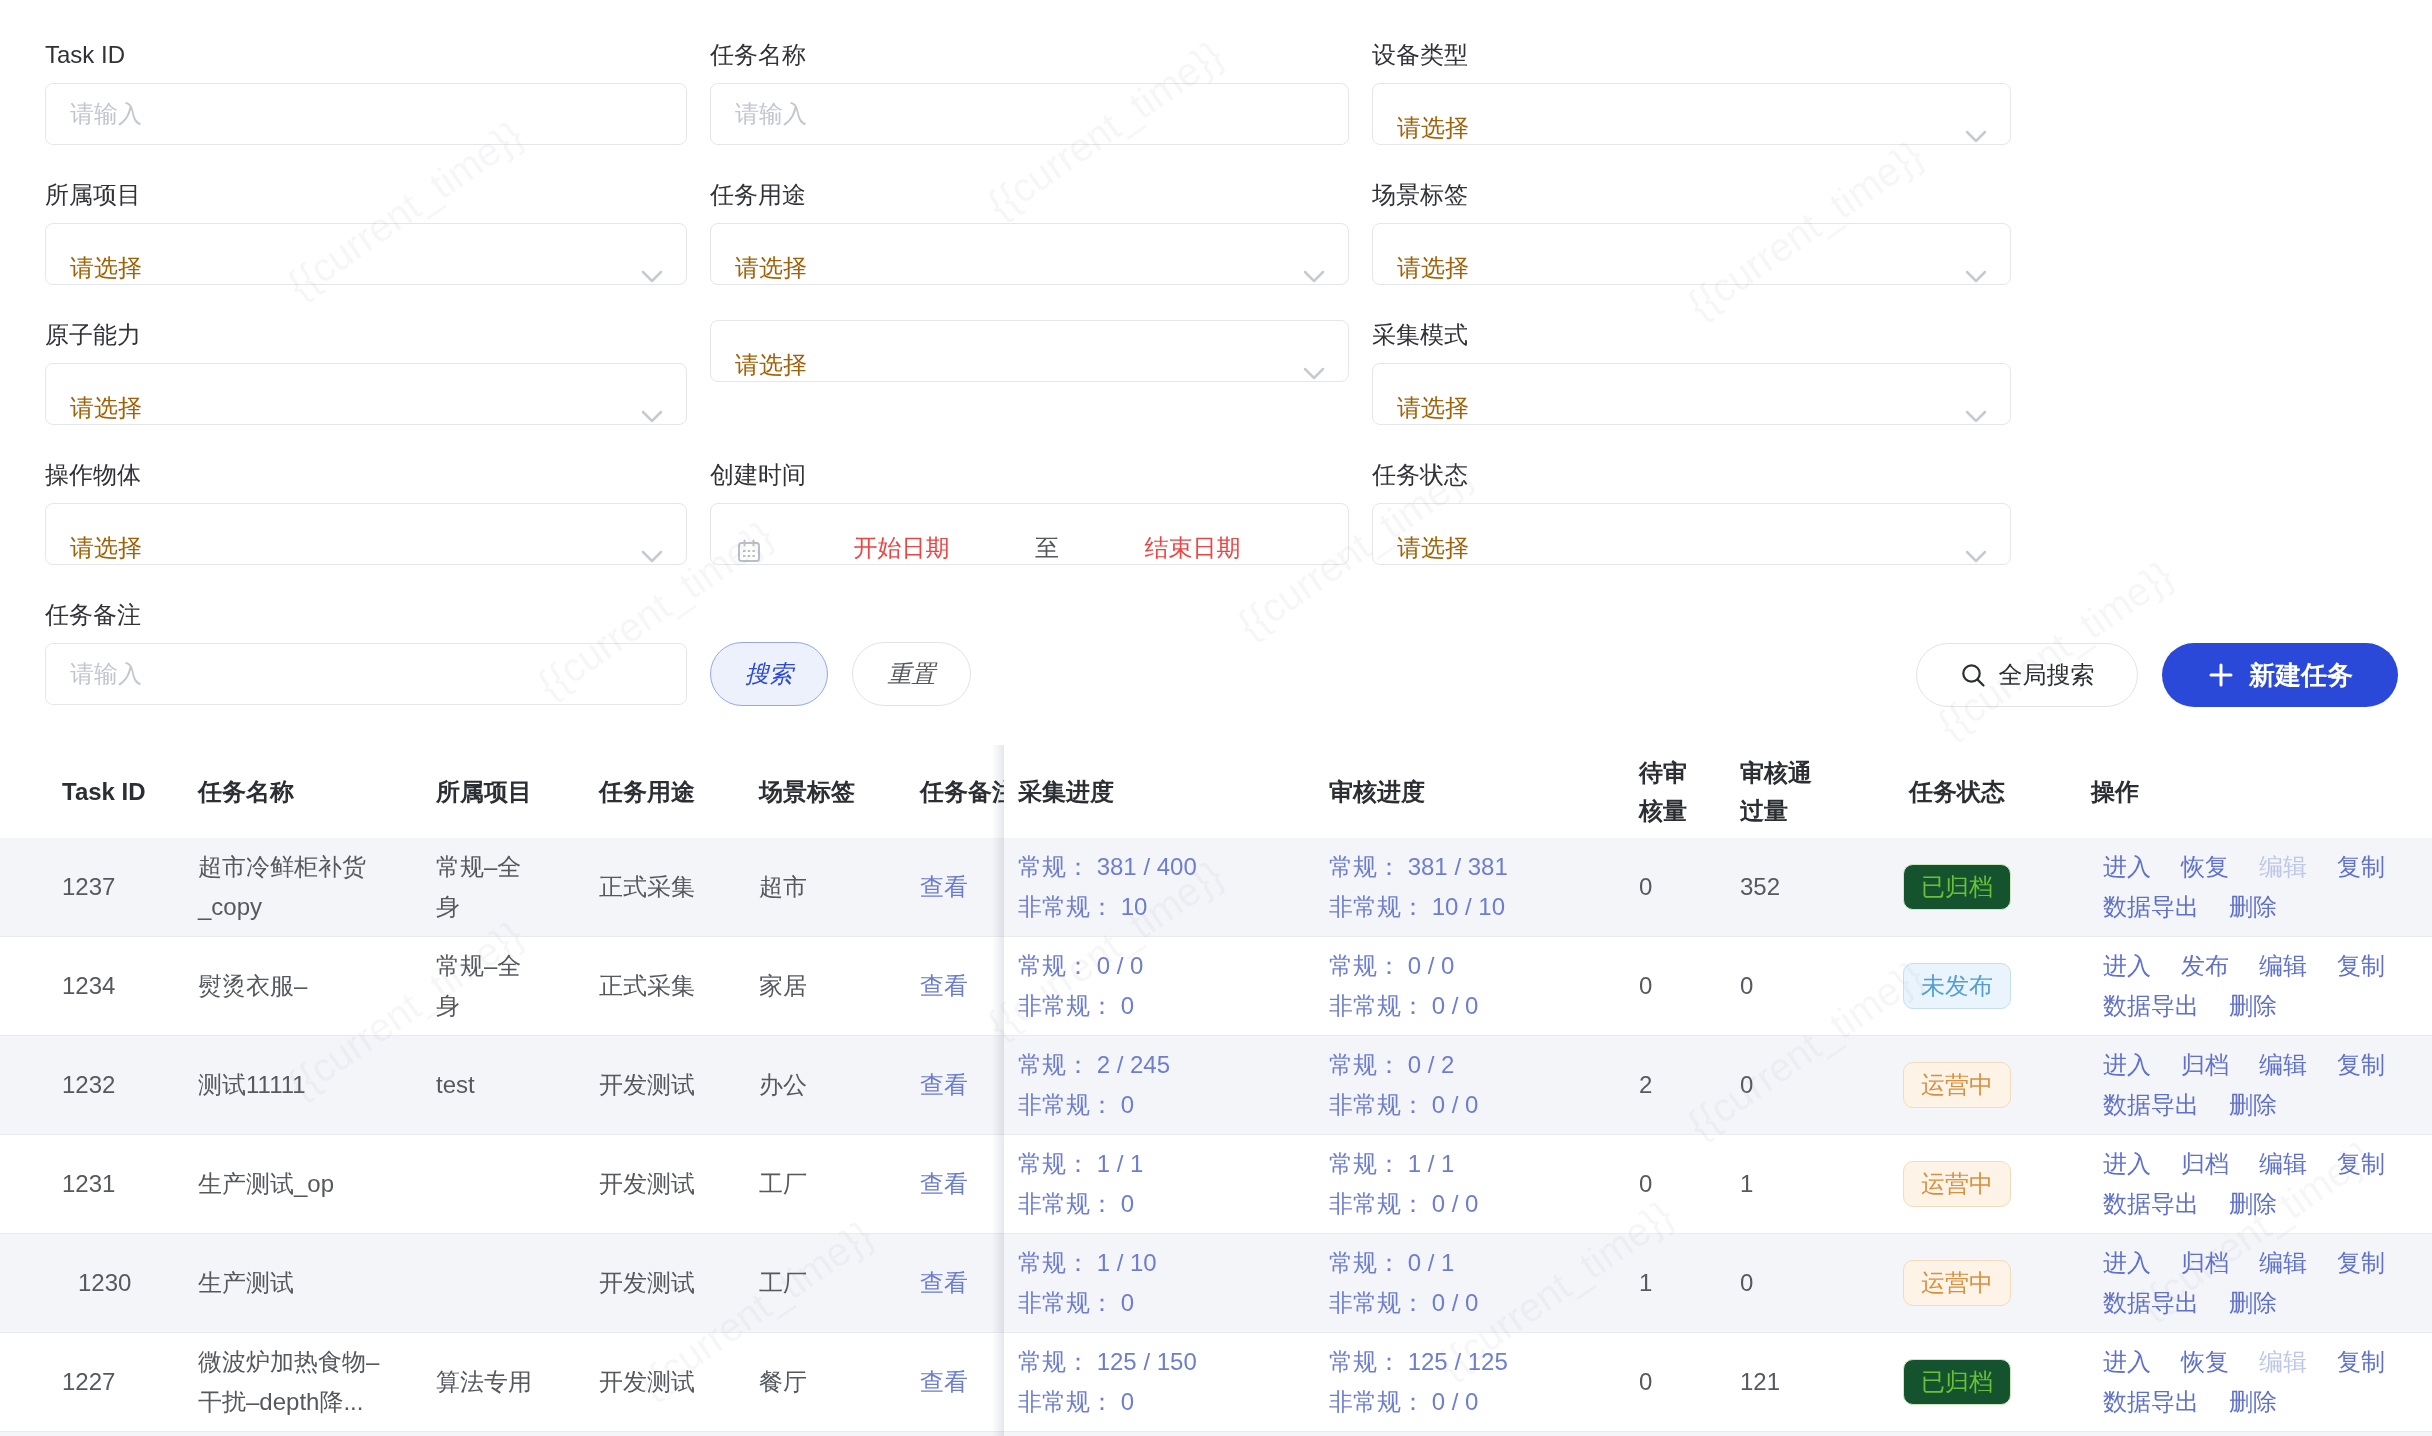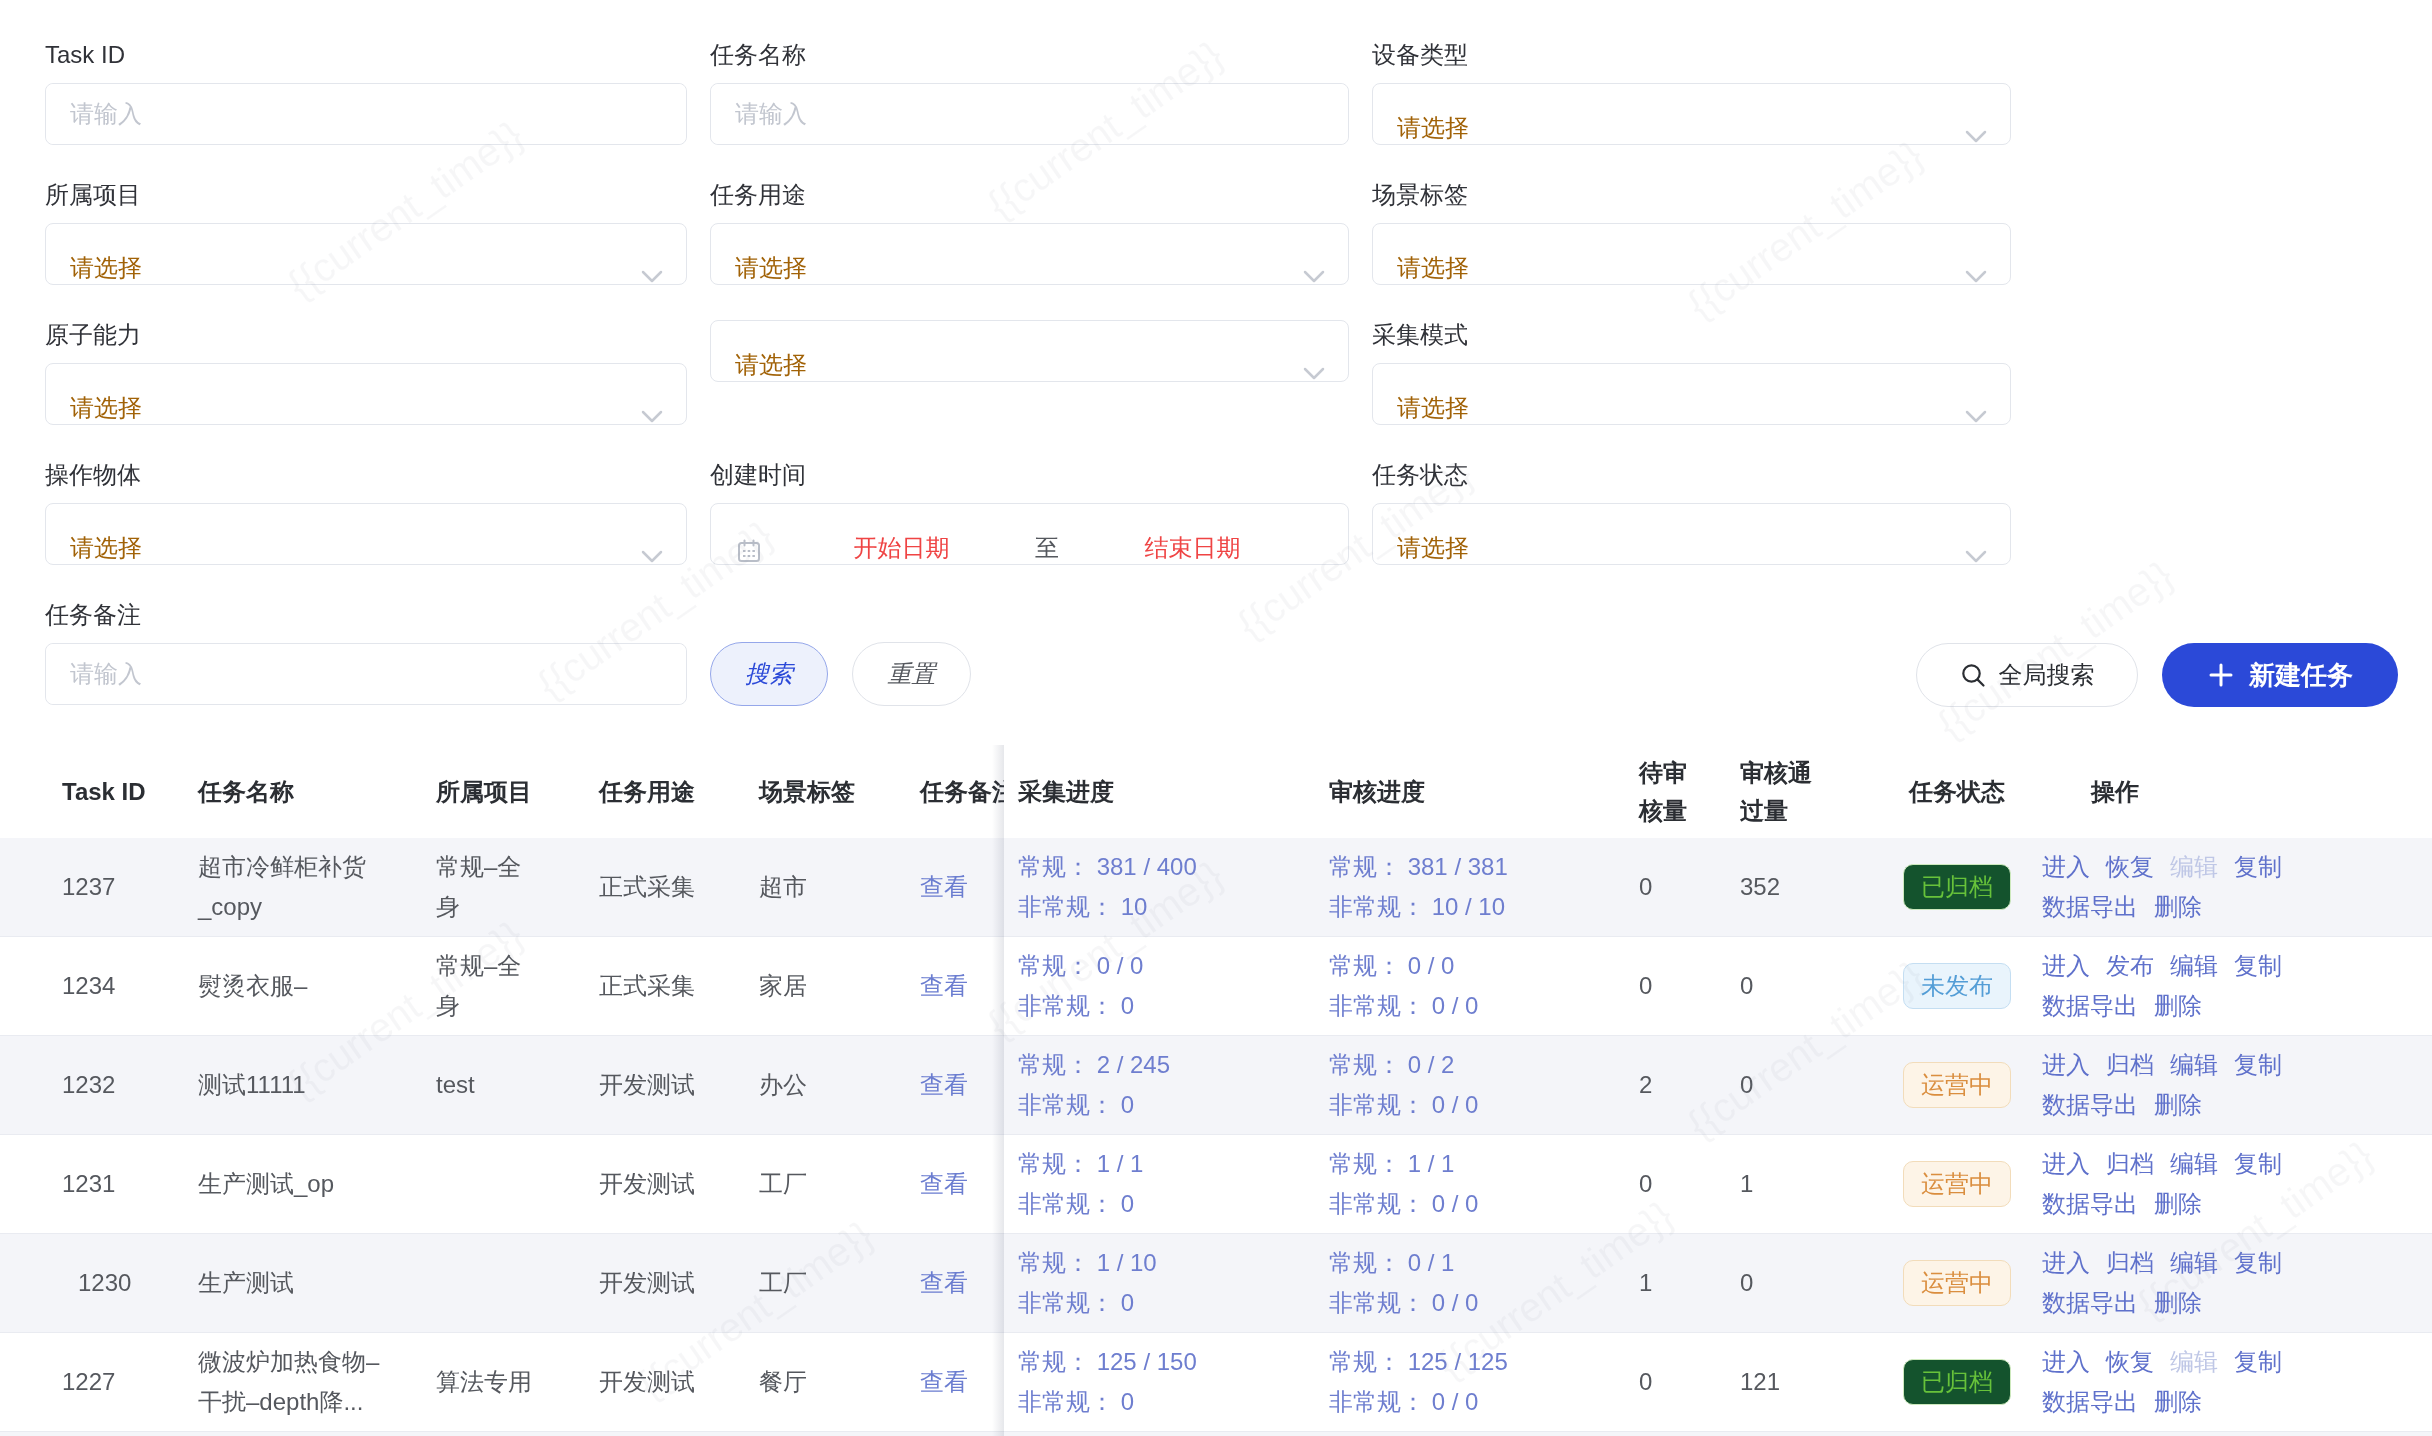--- a/index.html
+++ b/index.html
@@ -53,21 +53,21 @@
            font-size:24px; color:#55585e; }
   .plines { flex-direction:column; align-items:flex-start; justify-content:center; }
   .pline { line-height:40px; color:#6e7ecf; white-space:nowrap; }
   .hwrap1 { left:635px; width:56px; }
   .hwrap2 { left:736px; width:80px; }
   .badge { display:inline-flex; align-items:center; justify-content:center; height:46px;
            padding:0 17px; border-radius:10px; font-size:24px; }
   .badge-green  { color:#67c23a; background:#14532d; border:1px solid #cde9bd; }
   .badge-blue   { color:#539dd6; background:#e9f4fc; border:1px solid #c4def2; }
   .badge-orange { color:#da8e3f; background:#fdf4e7; border:1px solid #f2dcba; }
-  .actions { left:1038px; width:300px; display:flex; flex-wrap:wrap; column-gap:16px;
+  .actions { left:1099px; width:300px; display:flex; flex-wrap:wrap; column-gap:30px;
              align-content:center; }
   .alink { color:#5f71cb; line-height:40px; cursor:pointer; white-space:nowrap; }
   .alink.disabled { color:#bfc7e6; cursor:default; }
   .shadow-strip { position:absolute; top:0; bottom:0; left:992px; width:12px; z-index:4;
                   background:linear-gradient(to left, rgba(50,60,90,0.12), rgba(50,60,90,0)); }
   .sliver { height:4px; background:#f4f5f9; }
 
   
   .wm { position:absolute; inset:0; z-index:40; pointer-events:none; }
   .wm text { font-size:40px; fill:#8a90a0; opacity:0.07;

